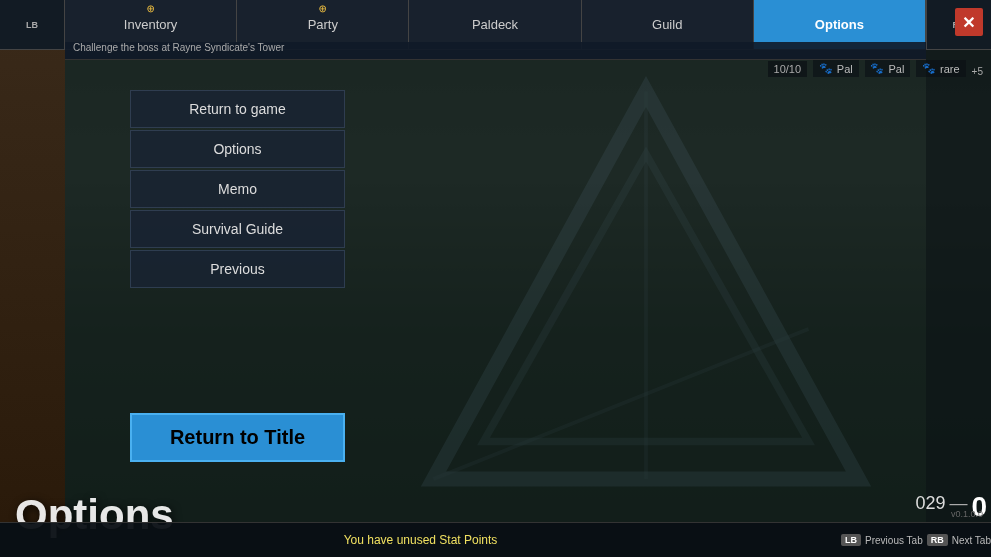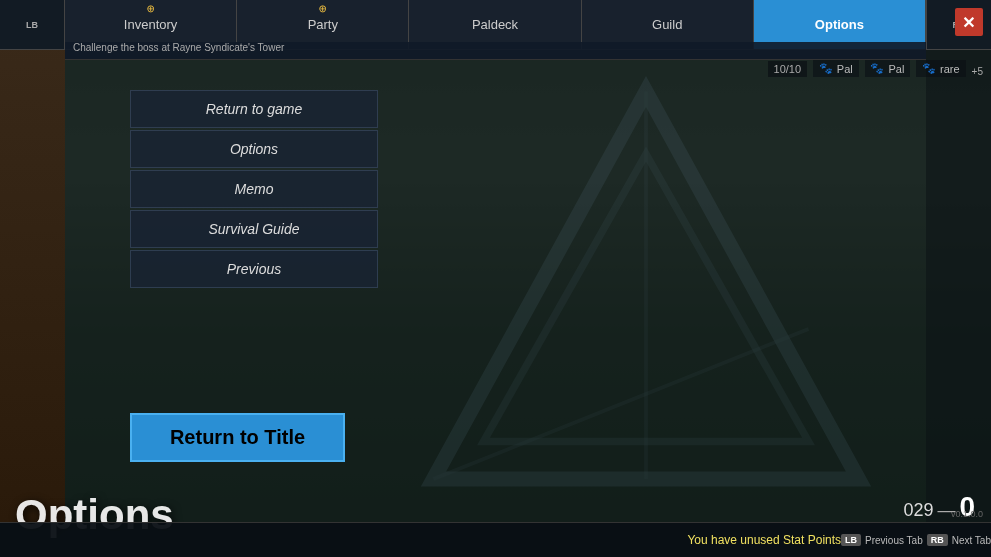--- a/index.html
+++ b/index.html
@@ -141,23 +141,22 @@
       font-size: 10px;
       color: #aaa;
       border-bottom: 1px solid #333;
     }
 
     
     .menu-container {
       position: absolute;
       top: 90px;
       left: 130px;
-      width: 248px;
-      z-index: 10;
-      font-style: italic;
+      width: 215px;
+      z-index: 10;
     }
 
     .menu-item {
       width: 100%;
       padding: 10px 16px;
       background: rgba(25, 35, 50, 0.85);
       color: #ddd;
       font-size: 14px;
       text-align: center;
       cursor: pointer;
@@ -207,21 +206,21 @@
       display: flex;
       align-items: center;
       justify-content: center;
       border-top: 1px solid #333;
     }
 
     .stat-points-notice {
       font-size: 12px;
       color: #f0e060;
       flex: 1;
-      text-align: right;
+      text-align: center;
     }
 
     .bottom-controls {
       display: flex;
       align-items: center;
       gap: 4px;
       font-size: 10px;
       color: #bbb;
     }
 
@@ -240,23 +239,23 @@
       bottom: 38px;
       font-size: 9px;
       color: #666;
       z-index: 10;
     }
 
     
     .counter-area {
       position: absolute;
       bottom: 36px;
-      right: 16px;
-      display: flex;
-      align-items: flex-end;
+      right: 4px;
+      display: flex;
+      align-items: flex-start;
       gap: 4px;
       z-index: 10;
     }
 
     .counter-num {
       font-size: 28px;
       font-weight: 900;
       color: #fff;
       line-height: 1;
     }

